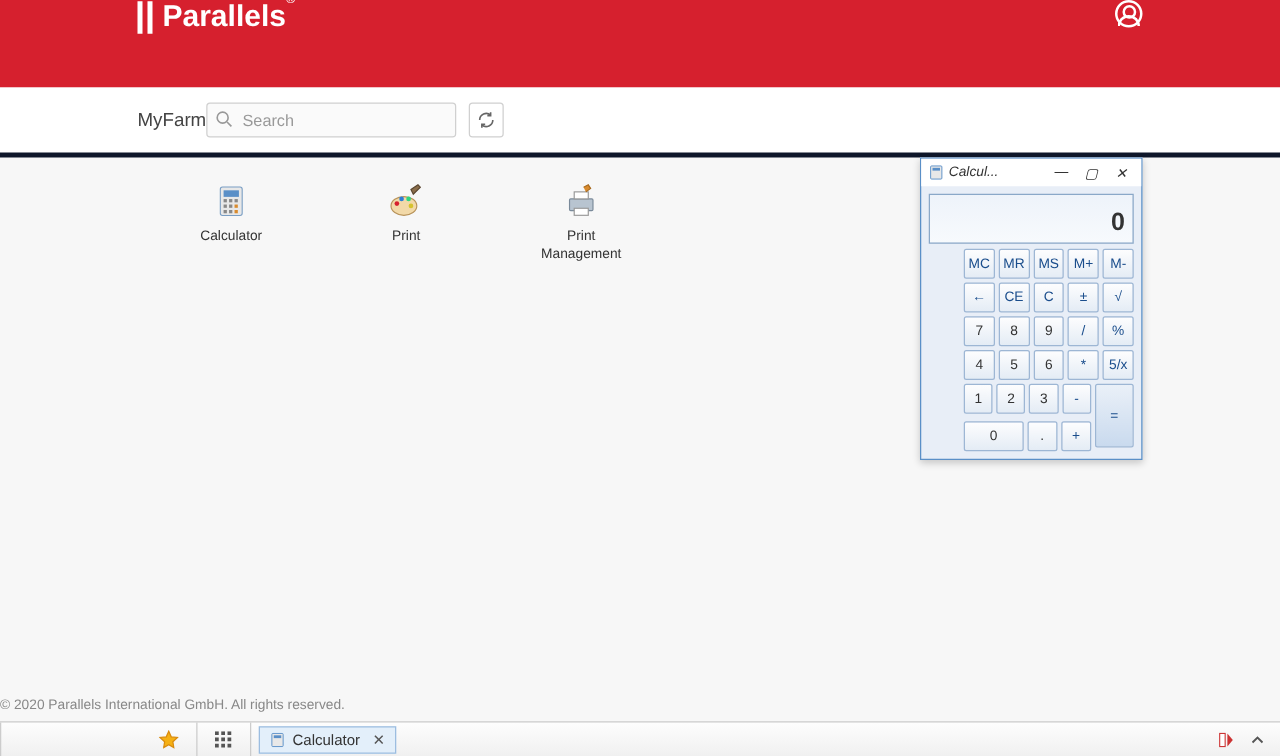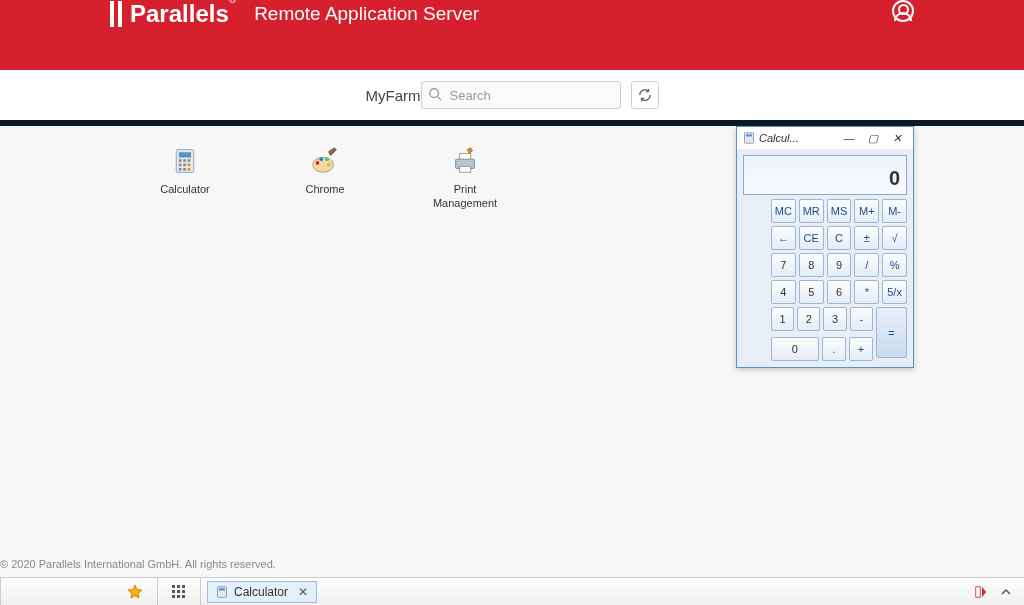--- a/index.html
+++ b/index.html
@@ -10,21 +10,21 @@
   .brand-logo { display: flex; align-items: center; gap: 8px; }
   .brand-bars { display: flex; gap: 4px; align-items: center; }
   .brand-bars span { display: block; width: 4px; height: 26px; background: #fff; }
   .brand-name { color: #fff; font-size: 24px; font-weight: 700; position: relative; }
   .brand-name sup { font-size: 10px; font-weight: 400; position: relative; top: -10px; }
   .brand-sub { color: #fff; font-size: 19px; font-weight: 300; }
   .account-icon { width: 22px; height: 22px; border: 2px solid #fff; border-radius: 50%; display: flex; align-items: center; justify-content: center; position: relative; }
   .account-icon::before { content: ""; width: 7px; height: 7px; border: 2px solid #fff; border-radius: 50%; position: absolute; top: 2px; }
   .account-icon::after { content: ""; width: 14px; height: 7px; border: 2px solid #fff; border-bottom: none; border-radius: 9px 9px 0 0; position: absolute; bottom: -1px; }
   
-  .subheader { background: #fff; height: 56px; border-bottom: 6px solid #0f172a; display: flex; align-items: center; padding: 0 110px; justify-content: center; }
+  .subheader { background: #fff; height: 56px; border-bottom: 4px solid #0f172a; display: flex; align-items: center; padding: 0 110px; justify-content: flex-start; }
   .farm-name { font-size: 15px; color: #444; }
   .search-wrap { display: flex; gap: 10px; align-items: center; }
   .search-box { position: relative; }
   .search-box input { width: 200px; height: 28px; border: 1px solid #d0d0d0; border-radius: 3px; padding: 0 8px 0 28px; font-size: 13px; background: #fafafa; color: #555; }
   .search-box input::placeholder { color: #999; }
   .search-icon { position: absolute; left: 7px; top: 6px; width: 14px; height: 14px; }
   .refresh-btn { width: 28px; height: 28px; border: 1px solid #d0d0d0; border-radius: 3px; background: #fff; display: flex; align-items: center; justify-content: center; }
   
   .workspace { position: relative; height: 440px; }
   .apps { display: flex; gap: 70px; padding: 20px 0 0 150px; }
@@ -66,21 +66,20 @@
 
 <div class="header">
   <div class="brand">
     <div class="brand-logo">
       <div class="brand-bars">
           <span></span>
           <span></span>
         </div>
       <div class="brand-name"><span>Parallels</span><sup>®</sup></div>
     </div>
-    <div class="brand-sub">Remote Application Server</div>
   </div>
   <div class="account-icon"></div>
 </div>
 
 <div class="subheader">
   <div class="farm-name">MyFarm</div>
   <div class="search-wrap">
     <div class="search-box">
       <svg class="search-icon" viewBox="0 0 16 16">
           <circle cx="7" cy="7" r="5" fill="none" stroke="#999" stroke-width="1.5"></circle>
@@ -121,21 +120,21 @@
       <div class="app-icon">
         <svg width="30" height="30" viewBox="0 0 32 32">
             <ellipse cx="14" cy="20" rx="11" ry="8" fill="#f2d9a8" stroke="#b8935a"></ellipse>
             <circle cx="8" cy="18" r="2" fill="#d6202e"></circle>
             <circle cx="12" cy="14" r="2" fill="#2e7dd6"></circle>
             <circle cx="18" cy="14" r="2" fill="#2ed67d"></circle>
             <circle cx="20" cy="20" r="2" fill="#d6c22e"></circle>
             <path d="M20 6 L26 2 L28 4 L22 10 Z" fill="#8a6d4a" stroke="#5a4630"></path>
           </svg>
       </div>
-      <div class="app-label">Chrome</div>
+      <div class="app-label">Print</div>
     </div>
     <div class="app">
       <div class="app-icon">
         <svg width="30" height="30" viewBox="0 0 32 32">
             <rect x="6" y="14" width="20" height="10" rx="1" fill="#b8c4d0" stroke="#7a8a9a"></rect>
             <rect x="10" y="8" width="12" height="6" fill="#fff" stroke="#999"></rect>
             <rect x="10" y="22" width="12" height="6" fill="#fff" stroke="#999"></rect>
             <path d="M18 4 L22 2 L24 5 L20 8" fill="#d98b2e" stroke="#a86a1e"></path>
           </svg>
       </div>

